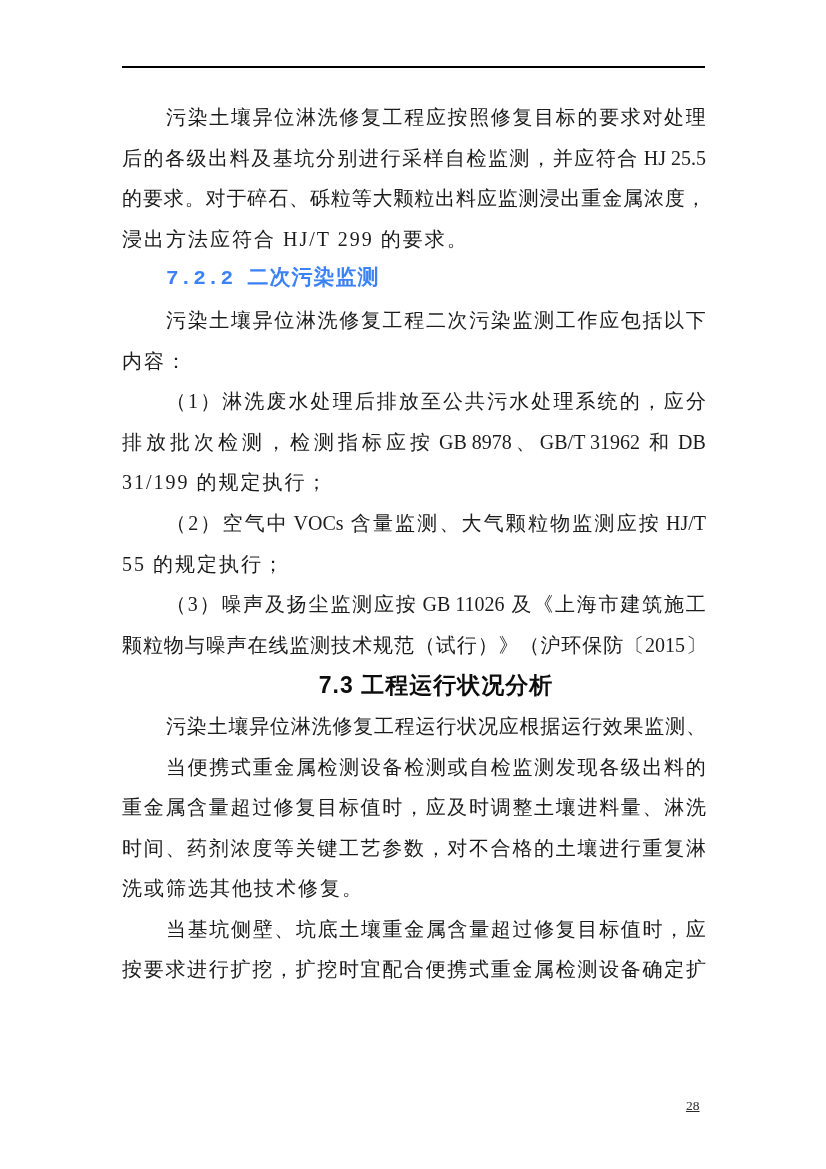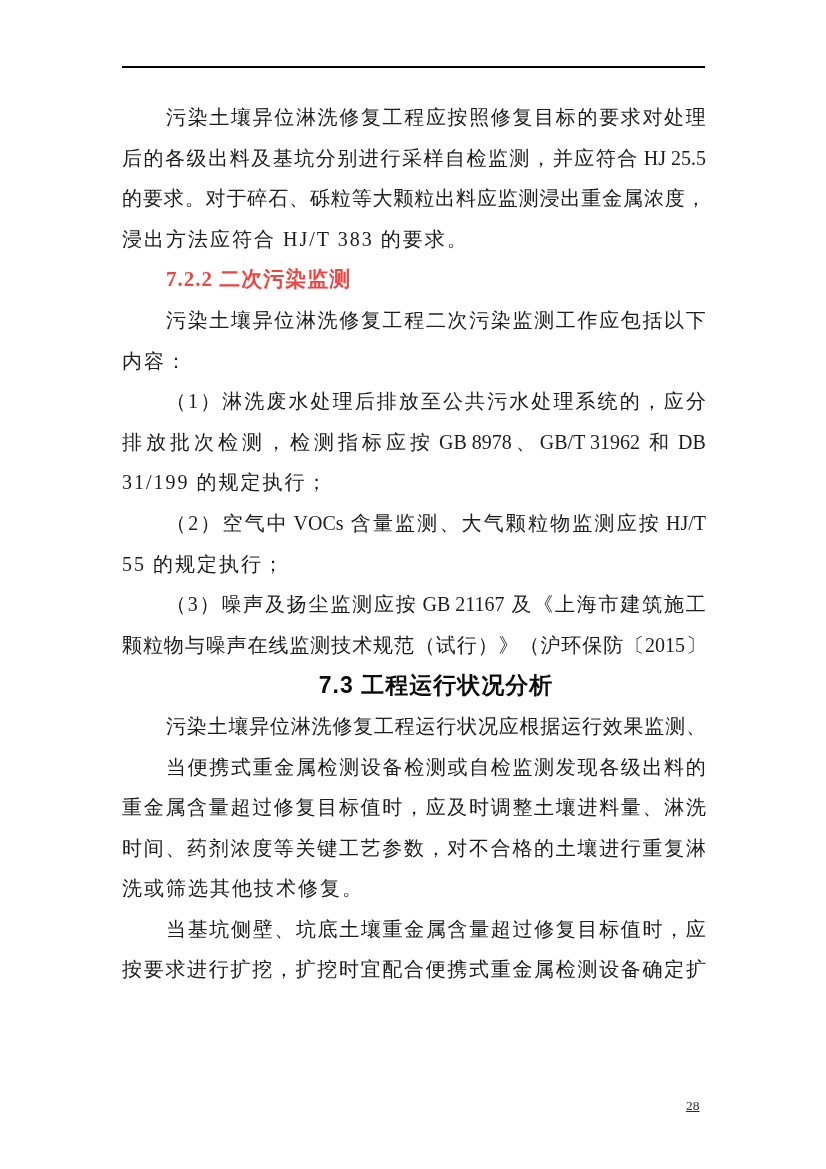--- a/index.html
+++ b/index.html
@@ -39,26 +39,26 @@
   .lastline {
     line-height: 40.6px;
     letter-spacing: 2px;
     white-space: nowrap;
   }
   .indent { padding-left: 44px; }
   .heading-sub {
     height: 40.6px;
     line-height: 40.6px;
     padding-left: 44px;
-    font-family: Liberation Serif, serif;
+    font-family: Liberation Mono, monospace;
     font-weight: bold;
     font-size: 21px;
     letter-spacing: 1px;
     white-space: nowrap;
-    color: #ef4444;
+    color: #3b82f6;
   }
   .heading-main {
     height: 40.6px;
     line-height: 40.6px;
     padding-left: 44px;
     font-family: "Liberation Sans", "DejaVu Sans", sans-serif;
     font-weight: bold;
     font-size: 23px;
     letter-spacing: 1px;
     white-space: nowrap;
@@ -157,21 +157,21 @@
       <span>测</span>
       <span>浸</span>
       <span>出</span>
       <span>重</span>
       <span>金</span>
       <span>属</span>
       <span>浓</span>
       <span>度</span>
       <span>，</span>
     </div>
-  <div class="line lastline">浸出方法应符合 HJ/T 383 的要求。</div>
+  <div class="line lastline">浸出方法应符合 HJ/T 299 的要求。</div>
 
   <div class="line heading-sub">7.2.2 二次污染监测</div>
 
   <div class="line jline indent">
       <span>污</span>
       <span>染</span>
       <span>土</span>
       <span>壤</span>
       <span>异</span>
       <span>位</span>
@@ -278,21 +278,21 @@
       <span>）</span>
       <span>噪</span>
       <span>声</span>
       <span>及</span>
       <span>扬</span>
       <span>尘</span>
       <span>监</span>
       <span>测</span>
       <span>应</span>
       <span>按</span>
-      <span> GB 21167 </span>
+      <span> GB 11026 </span>
       <span>及</span>
       <span>《</span>
       <span>上</span>
       <span>海</span>
       <span>市</span>
       <span>建</span>
       <span>筑</span>
       <span>施</span>
       <span>工</span>
     </div>

